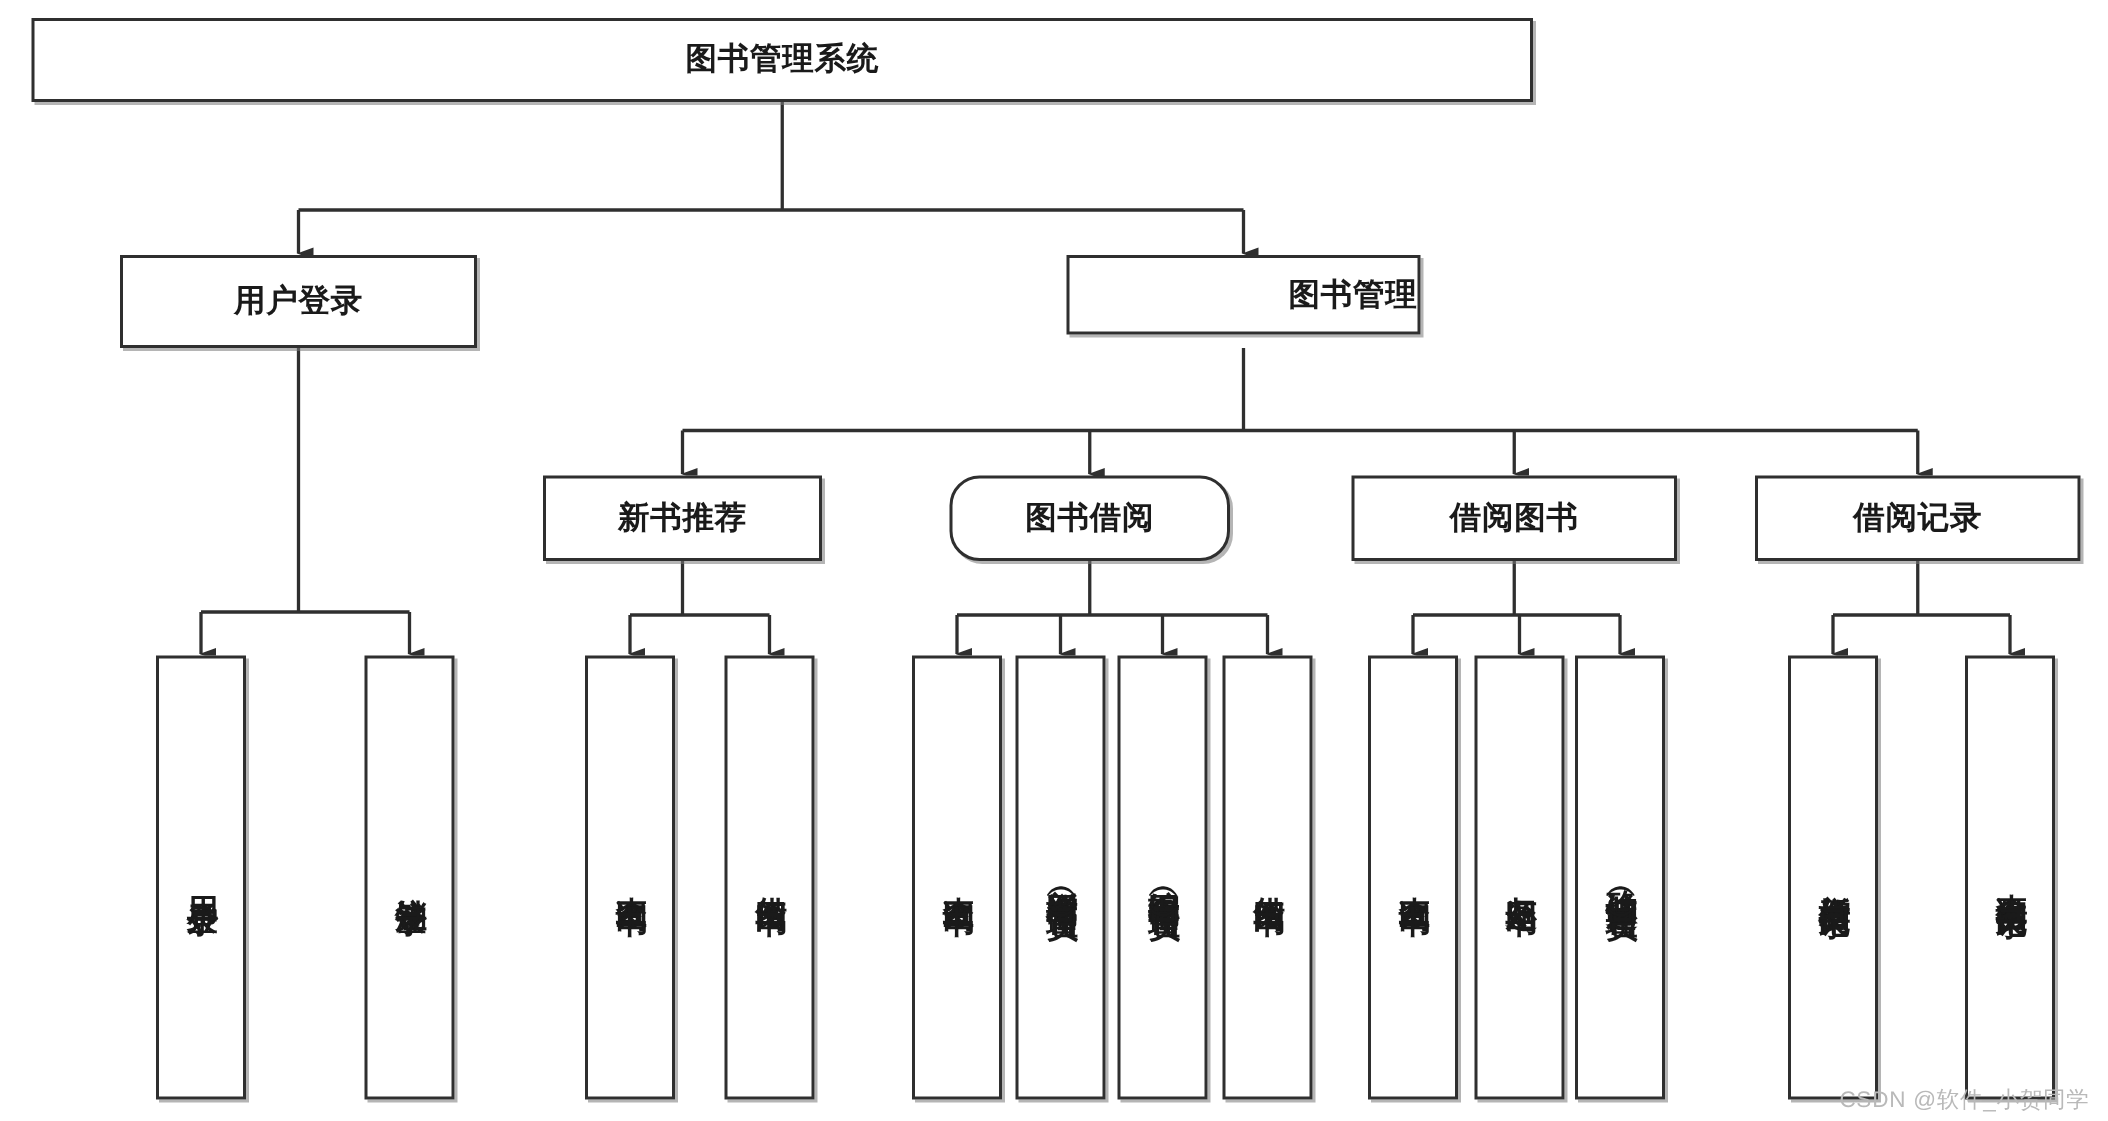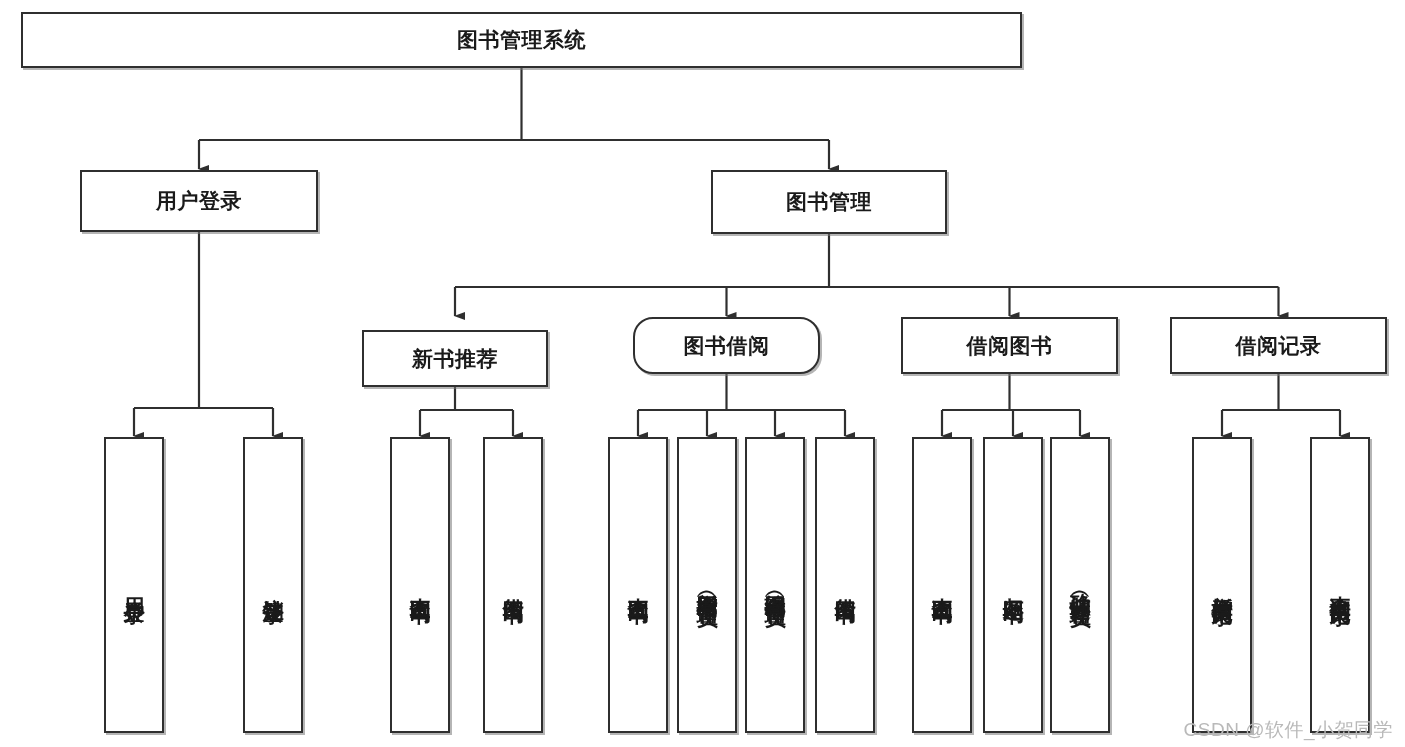--- a/index.html
+++ b/index.html
@@ -62,21 +62,21 @@
   .node-label {
     display: block;
     text-align: center;
     white-space: nowrap;
     font-weight: bold;
   }
   #watermark {
     position: absolute;
     right: 12px;
     bottom: 4px;
-    font-size: 19px;
+    font-size: 15px;
     color: #b9b9b9;
     z-index: 5;
     white-space: nowrap;
     letter-spacing: 0.5px;
   }
 </style>
 </head>
 <body>
 
 <div id="diagram-root">
@@ -124,24 +124,24 @@
       </g>
   </svg>
 
   <div id="nodes-layer">
       <div class="node horizontal" style="left: 21px; top: 12px; width: 1001px; height: 56px;">
         <span class="node-label">图书管理系统</span>
       </div>
       <div class="node horizontal" style="left: 80px; top: 170px; width: 238px; height: 62px;">
         <span class="node-label">用户登录</span>
       </div>
-      <div class="node horizontal" style="left: 711px; top: 170px; width: 236px; height: 64px;">
+      <div class="node horizontal" style="left: 711px; top: 170px; width: 236px; height: 53px; justify-content: flex-end;">
         <span class="node-label">图书管理</span>
       </div>
-      <div class="node horizontal" style="left: 362px; top: 317px; width: 186px; height: 57px; margin-top: 13px;">
+      <div class="node horizontal" style="left: 362px; top: 317px; width: 186px; height: 57px;">
         <span class="node-label">新书推荐</span>
       </div>
       <div class="node horizontal" style="left: 633px; top: 317px; width: 187px; height: 57px; border-radius: 20px;">
         <span class="node-label">图书借阅</span>
       </div>
       <div class="node horizontal" style="left: 901px; top: 317px; width: 217px; height: 57px;">
         <span class="node-label">借阅图书</span>
       </div>
       <div class="node horizontal" style="left: 1170px; top: 317px; width: 217px; height: 57px;">
         <span class="node-label">借阅记录</span>

